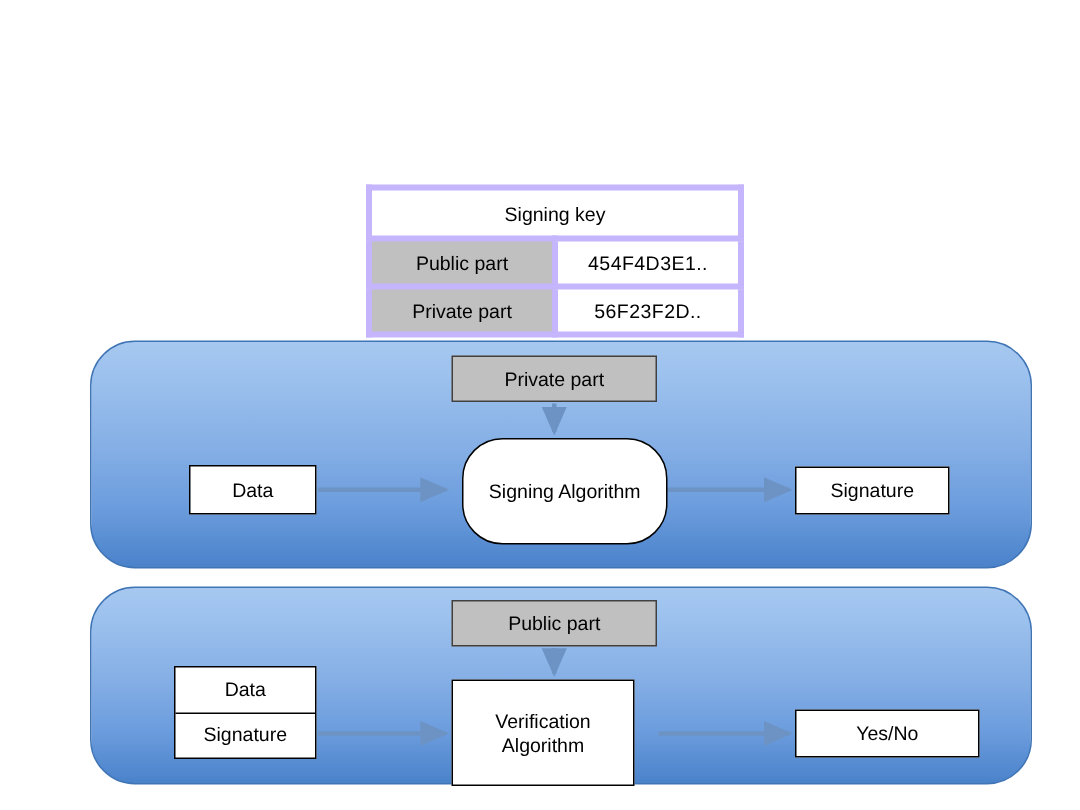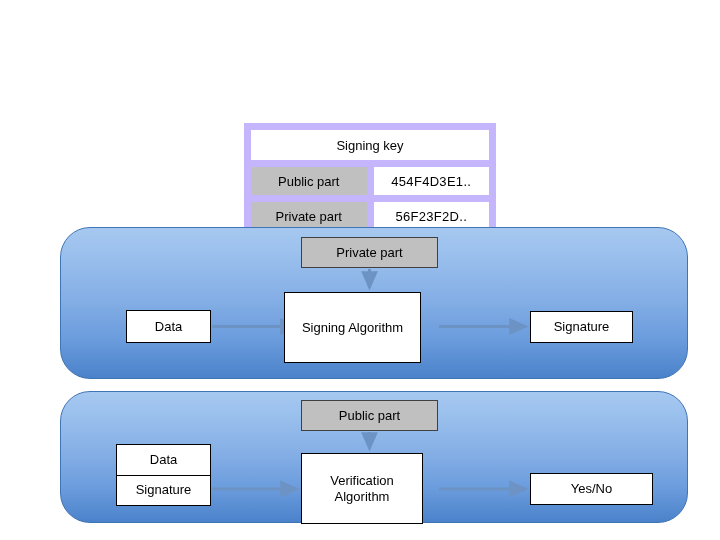--- a/index.html
+++ b/index.html
@@ -39,21 +39,21 @@
   
   .key-table {
     position: absolute;
     left: 244px;
     top: 123px;
     width: 252px;
     border-collapse: collapse;
     table-layout: fixed;
   }
   .key-table td {
-    border: 7px solid #c4b5fd;
+    border: 4px solid #c4b5fd;
     font-size: 13px;
     line-height: 15px;
     text-align: center;
     height: 28px;
     padding: 0 2px;
     background: #ffffff;
   }
   .key-table td.hdr {
     height: 30px;
   }
@@ -139,21 +139,21 @@
     left: 0;
     top: 0;
     width: 720px;
     height: 540px;
     pointer-events: none;
   }
 
   
   #sign-private   { left: 301px; top: 237px; width: 137px; height: 31px; }
   #sign-data      { left: 126px; top: 310px; width: 85px;  height: 33px; }
-  #sign-algo      { left: 284px; top: 292px; width: 137px; height: 71px; }
+  #sign-algo      { left: 308px; top: 292px; width: 137px; height: 71px; border-radius: 27px; }
   #sign-signature { left: 530px; top: 311px; width: 103px; height: 32px; }
 
   
   #verify-public    { left: 301px; top: 400px; width: 137px; height: 31px; }
   #verify-input     { left: 116px; top: 444px; width: 95px;  height: 62px; }
   #verify-algo      { left: 301px; top: 453px; width: 122px; height: 71px; }
   #verify-result    { left: 530px; top: 473px; width: 123px; height: 32px; }
 </style>
 </head>
 <body>

